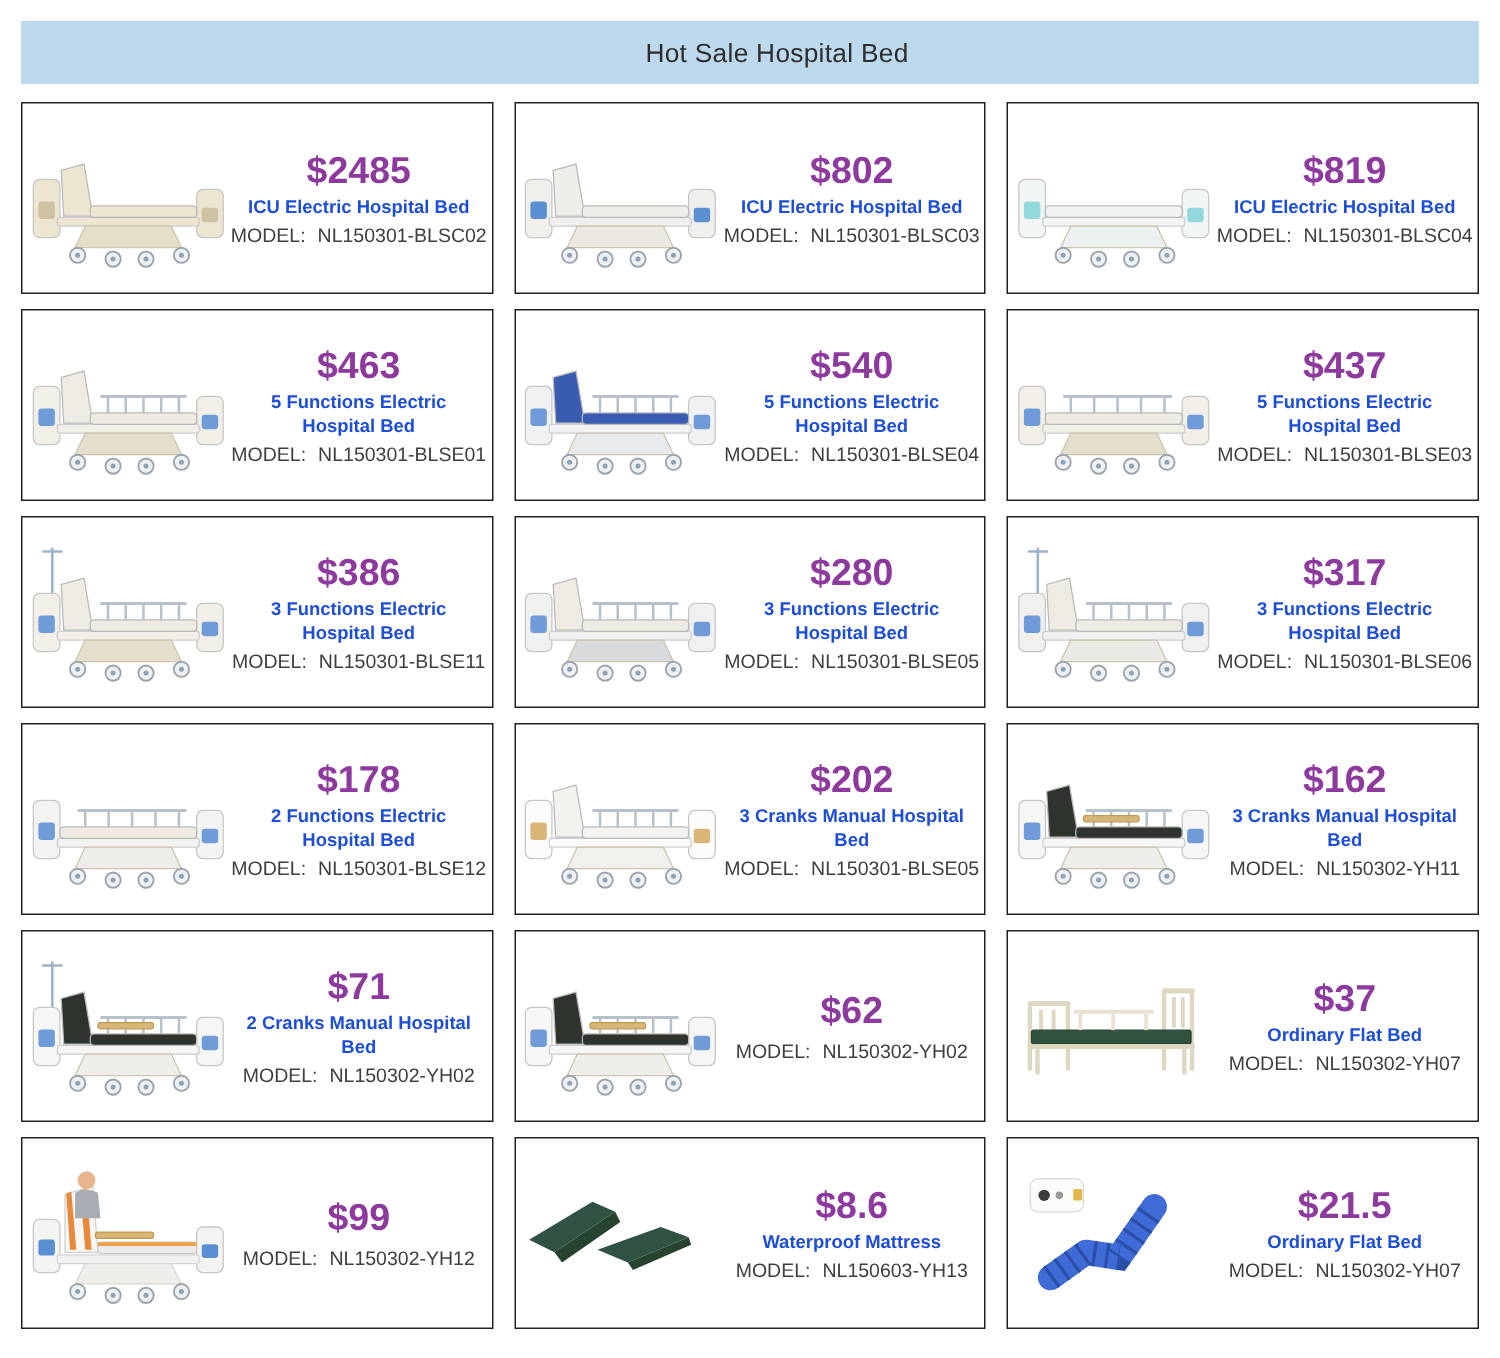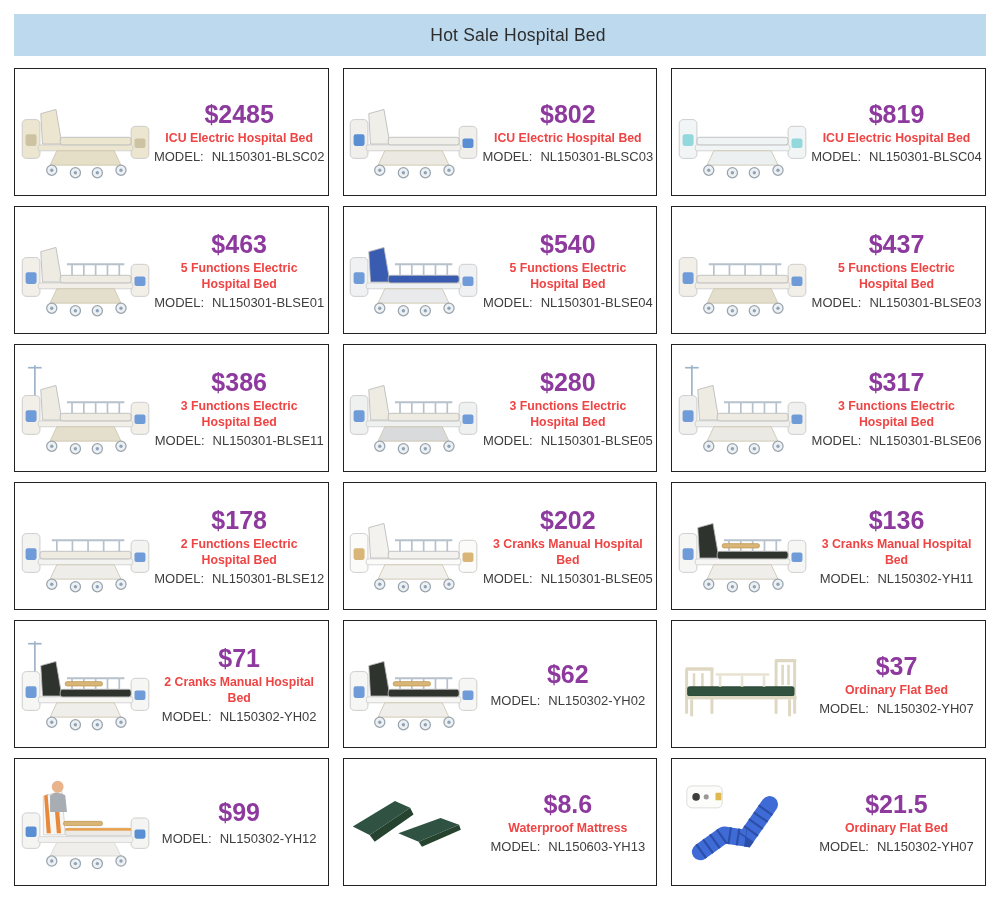--- a/index.html
+++ b/index.html
@@ -47,21 +47,21 @@
     display:flex;flex-direction:column;align-items:center;justify-content:center;
     text-align:center;
     padding-right:5px;box-sizing:border-box;
   }
   .price{
     color:var(--price-color);
     font-size:25px;font-weight:bold;line-height:1.12;
     margin-bottom:3px;
   }
   .name{
-    font-size:12.3px;font-weight:bold;color:#ef4444;line-height:1.3;
+    font-size:12.3px;font-weight:bold;color:#1d4ed8;line-height:1.3;
     max-width:178px;
   }
   .model{
     font-size:13px;color:#3e3e3e;margin-top:2px;white-space:nowrap;
   }
   .model .label{margin-right:8px;}
 </style>
 </head>
 <body>
 
@@ -460,21 +460,21 @@
             <circle cx="40" cy="102" r="2" fill="#8fa3b8"></circle>
             <circle cx="68" cy="105" r="6" fill="#eef1f3" stroke="#9aa4ad" stroke-width="1.5"></circle>
             <circle cx="68" cy="105" r="2" fill="#8fa3b8"></circle>
             <circle cx="94" cy="105" r="6" fill="#eef1f3" stroke="#9aa4ad" stroke-width="1.5"></circle>
             <circle cx="94" cy="105" r="2" fill="#8fa3b8"></circle>
             <circle cx="122" cy="102" r="6" fill="#eef1f3" stroke="#9aa4ad" stroke-width="1.5"></circle>
             <circle cx="122" cy="102" r="2" fill="#8fa3b8"></circle>
           </svg>
         </div>
     <div class="card-text">
-      <div class="price">$136</div>
+      <div class="price">$162</div>
       <div class="name">3 Cranks Manual Hospital Bed</div>
       <div class="model">
         <span class="label">MODEL:</span><span>NL150302-YH11</span>
       </div>
     </div>
   </div>
       <div class="card">
     <div class="card-image">
           <svg viewBox="0 0 160 114" preserveAspectRatio="xMidYMid meet" aria-hidden="true">
             <line x1="20" y1="6" x2="20" y2="44" stroke="#9db3c9" stroke-width="2"></line>

